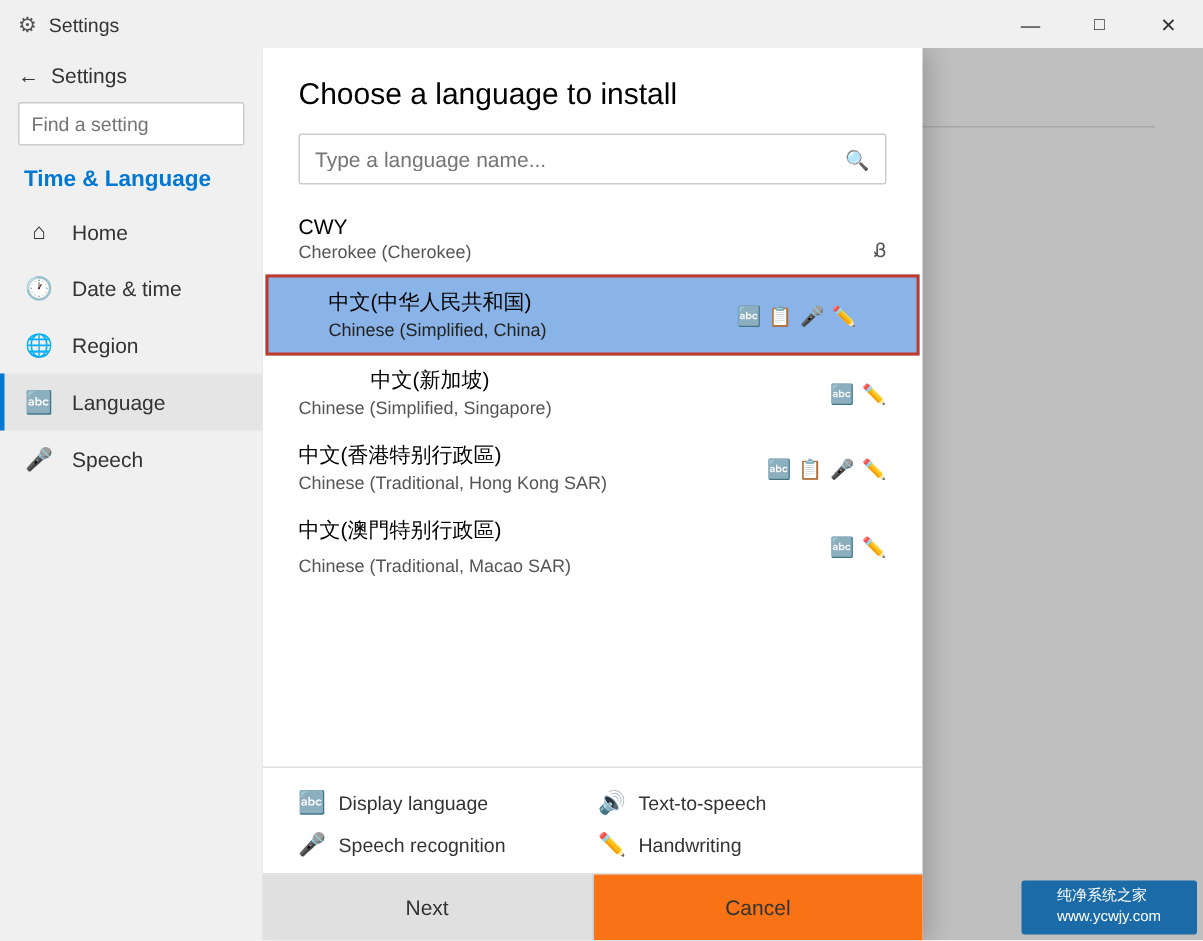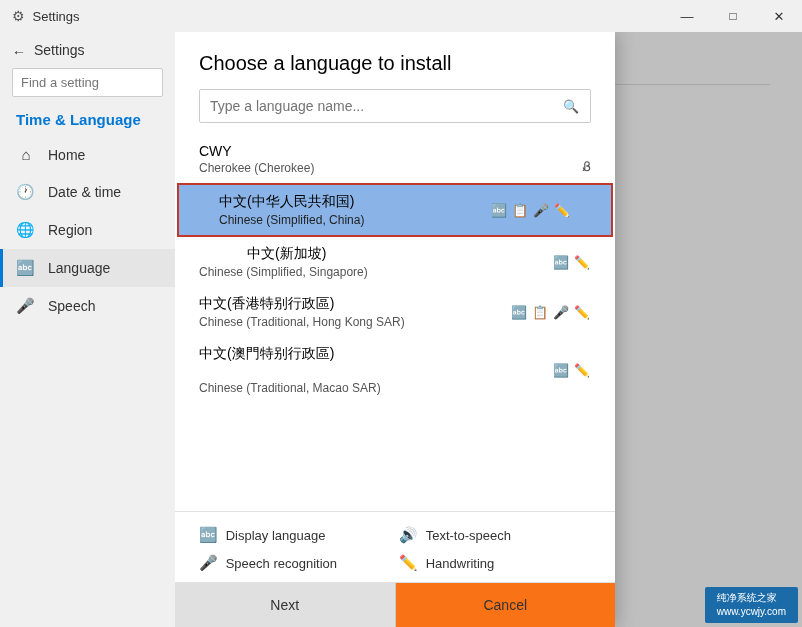--- a/index.html
+++ b/index.html
@@ -153,21 +153,21 @@
                 <span>🎤</span>
                 <span>✏️</span>
               </div>
             </div>
           </div>
 
           <div style="padding:8px 24px;cursor:pointer;">
             <div style="display:flex;align-items:center;justify-content:space-between;">
               <div>
                 <div style="font-size:14px;font-weight:500;color:#000;">中文(澳門特别行政區)</div>
-                <div style="font-size:12px;color:#555;margin-top:18px;">Chinese (Traditional, Macao SAR)</div>
+                <div style="font-size:12px;color:#555;margin-top:7px;">Chinese (Traditional, Macao SAR)</div>
               </div>
               <div style="display:flex;gap:5px;font-size:13px;color:#555;">
                 <span>🔤</span>
                 <span>✏️</span>
               </div>
             </div>
           </div>
 
         </div>
 
@@ -195,19 +195,19 @@
         </div>
 
         <div style="display:flex;border-top:1px solid #e0e0e0;">
           <button style="flex:1;padding:14px;font-size:14px;border:none;cursor:pointer;font-family:'Segoe UI',Arial,sans-serif;background:#e0e0e0;color:#333;border-right:1px solid #ccc;">Next</button>
           <button style="flex:1;padding:14px;font-size:14px;border:none;cursor:pointer;font-family:'Segoe UI',Arial,sans-serif;background:#f97316;color:#333;">Cancel</button>
         </div>
 
       </div>
     </div>
 
-    <div style="position:absolute;bottom:4px;right:4px;background:#1a6ba8;color:#fff;font-size:10px;padding:4px 12px;border-radius:2px;z-index:20;line-height:1.4;">
+    <div style="position:absolute;bottom:4px;right:4px;background:#1a6ba8;color:#fff;font-size:10px;padding:4px 24px;border-radius:2px;z-index:20;line-height:1.4;">
       <span style="display:block;">纯净系统之家</span>
       <span style="display:block;">www.ycwjy.com</span>
     </div>
 
   </div>
 </div>
 
 </body></html>

